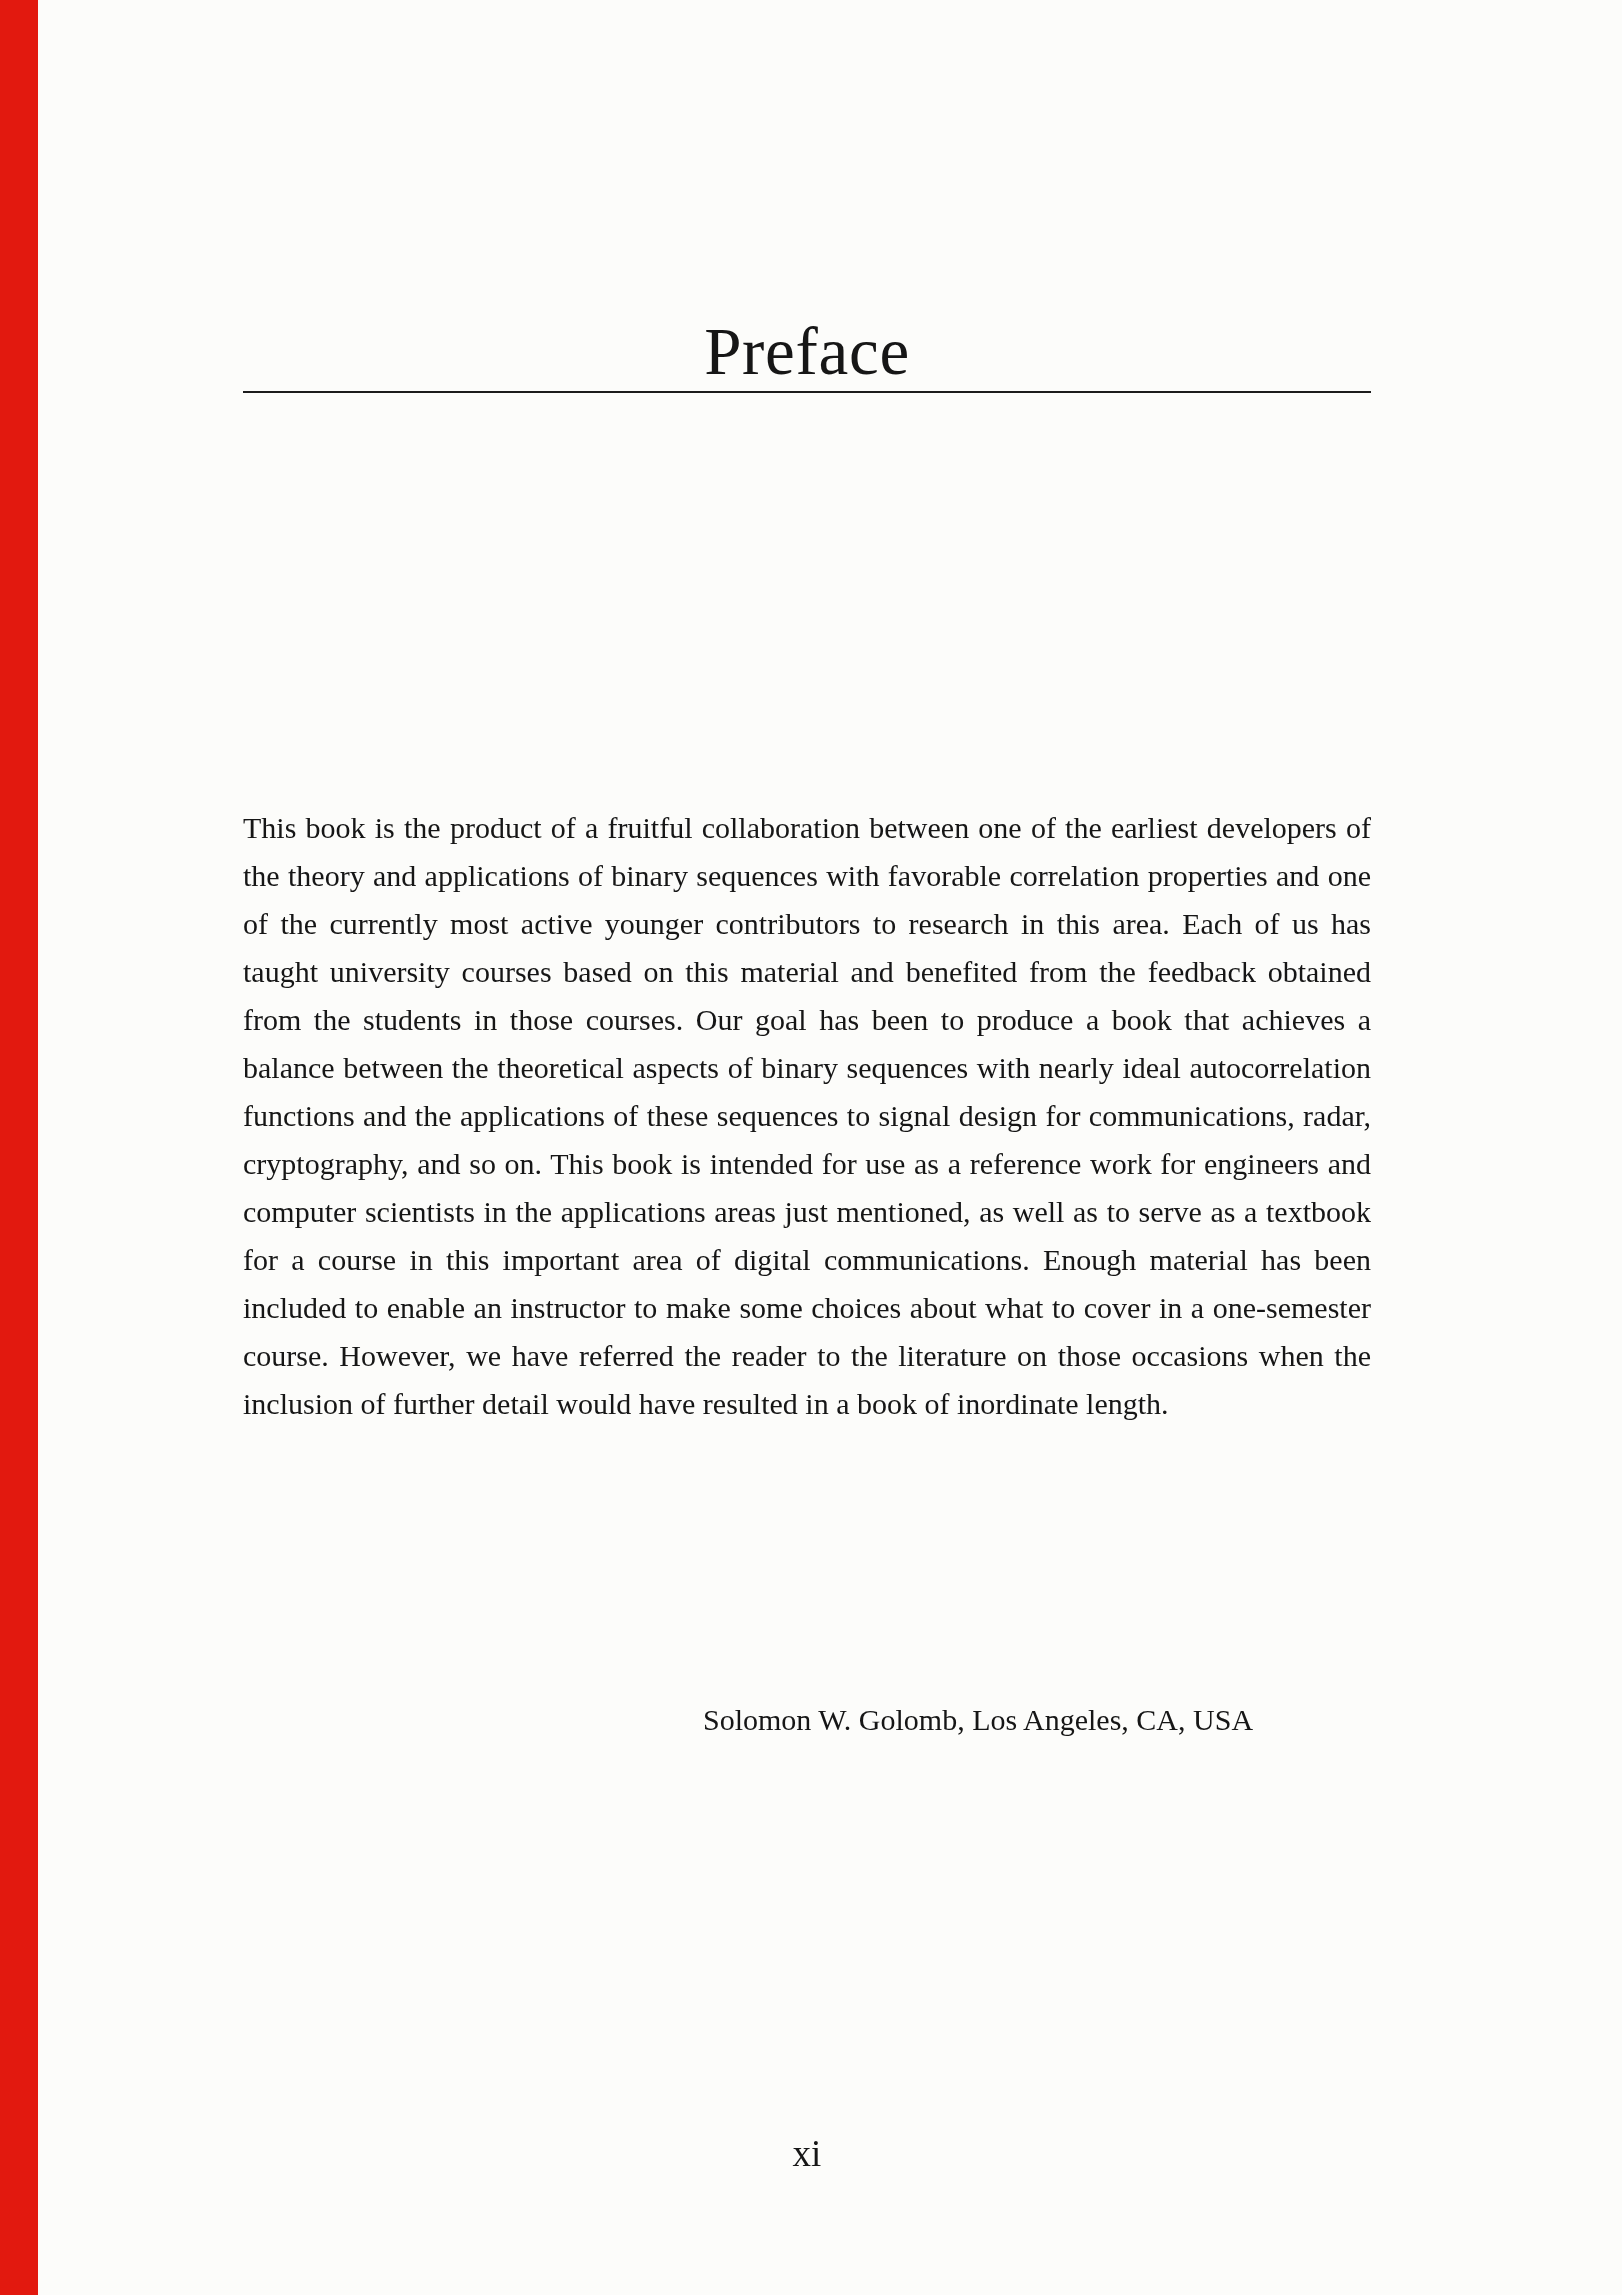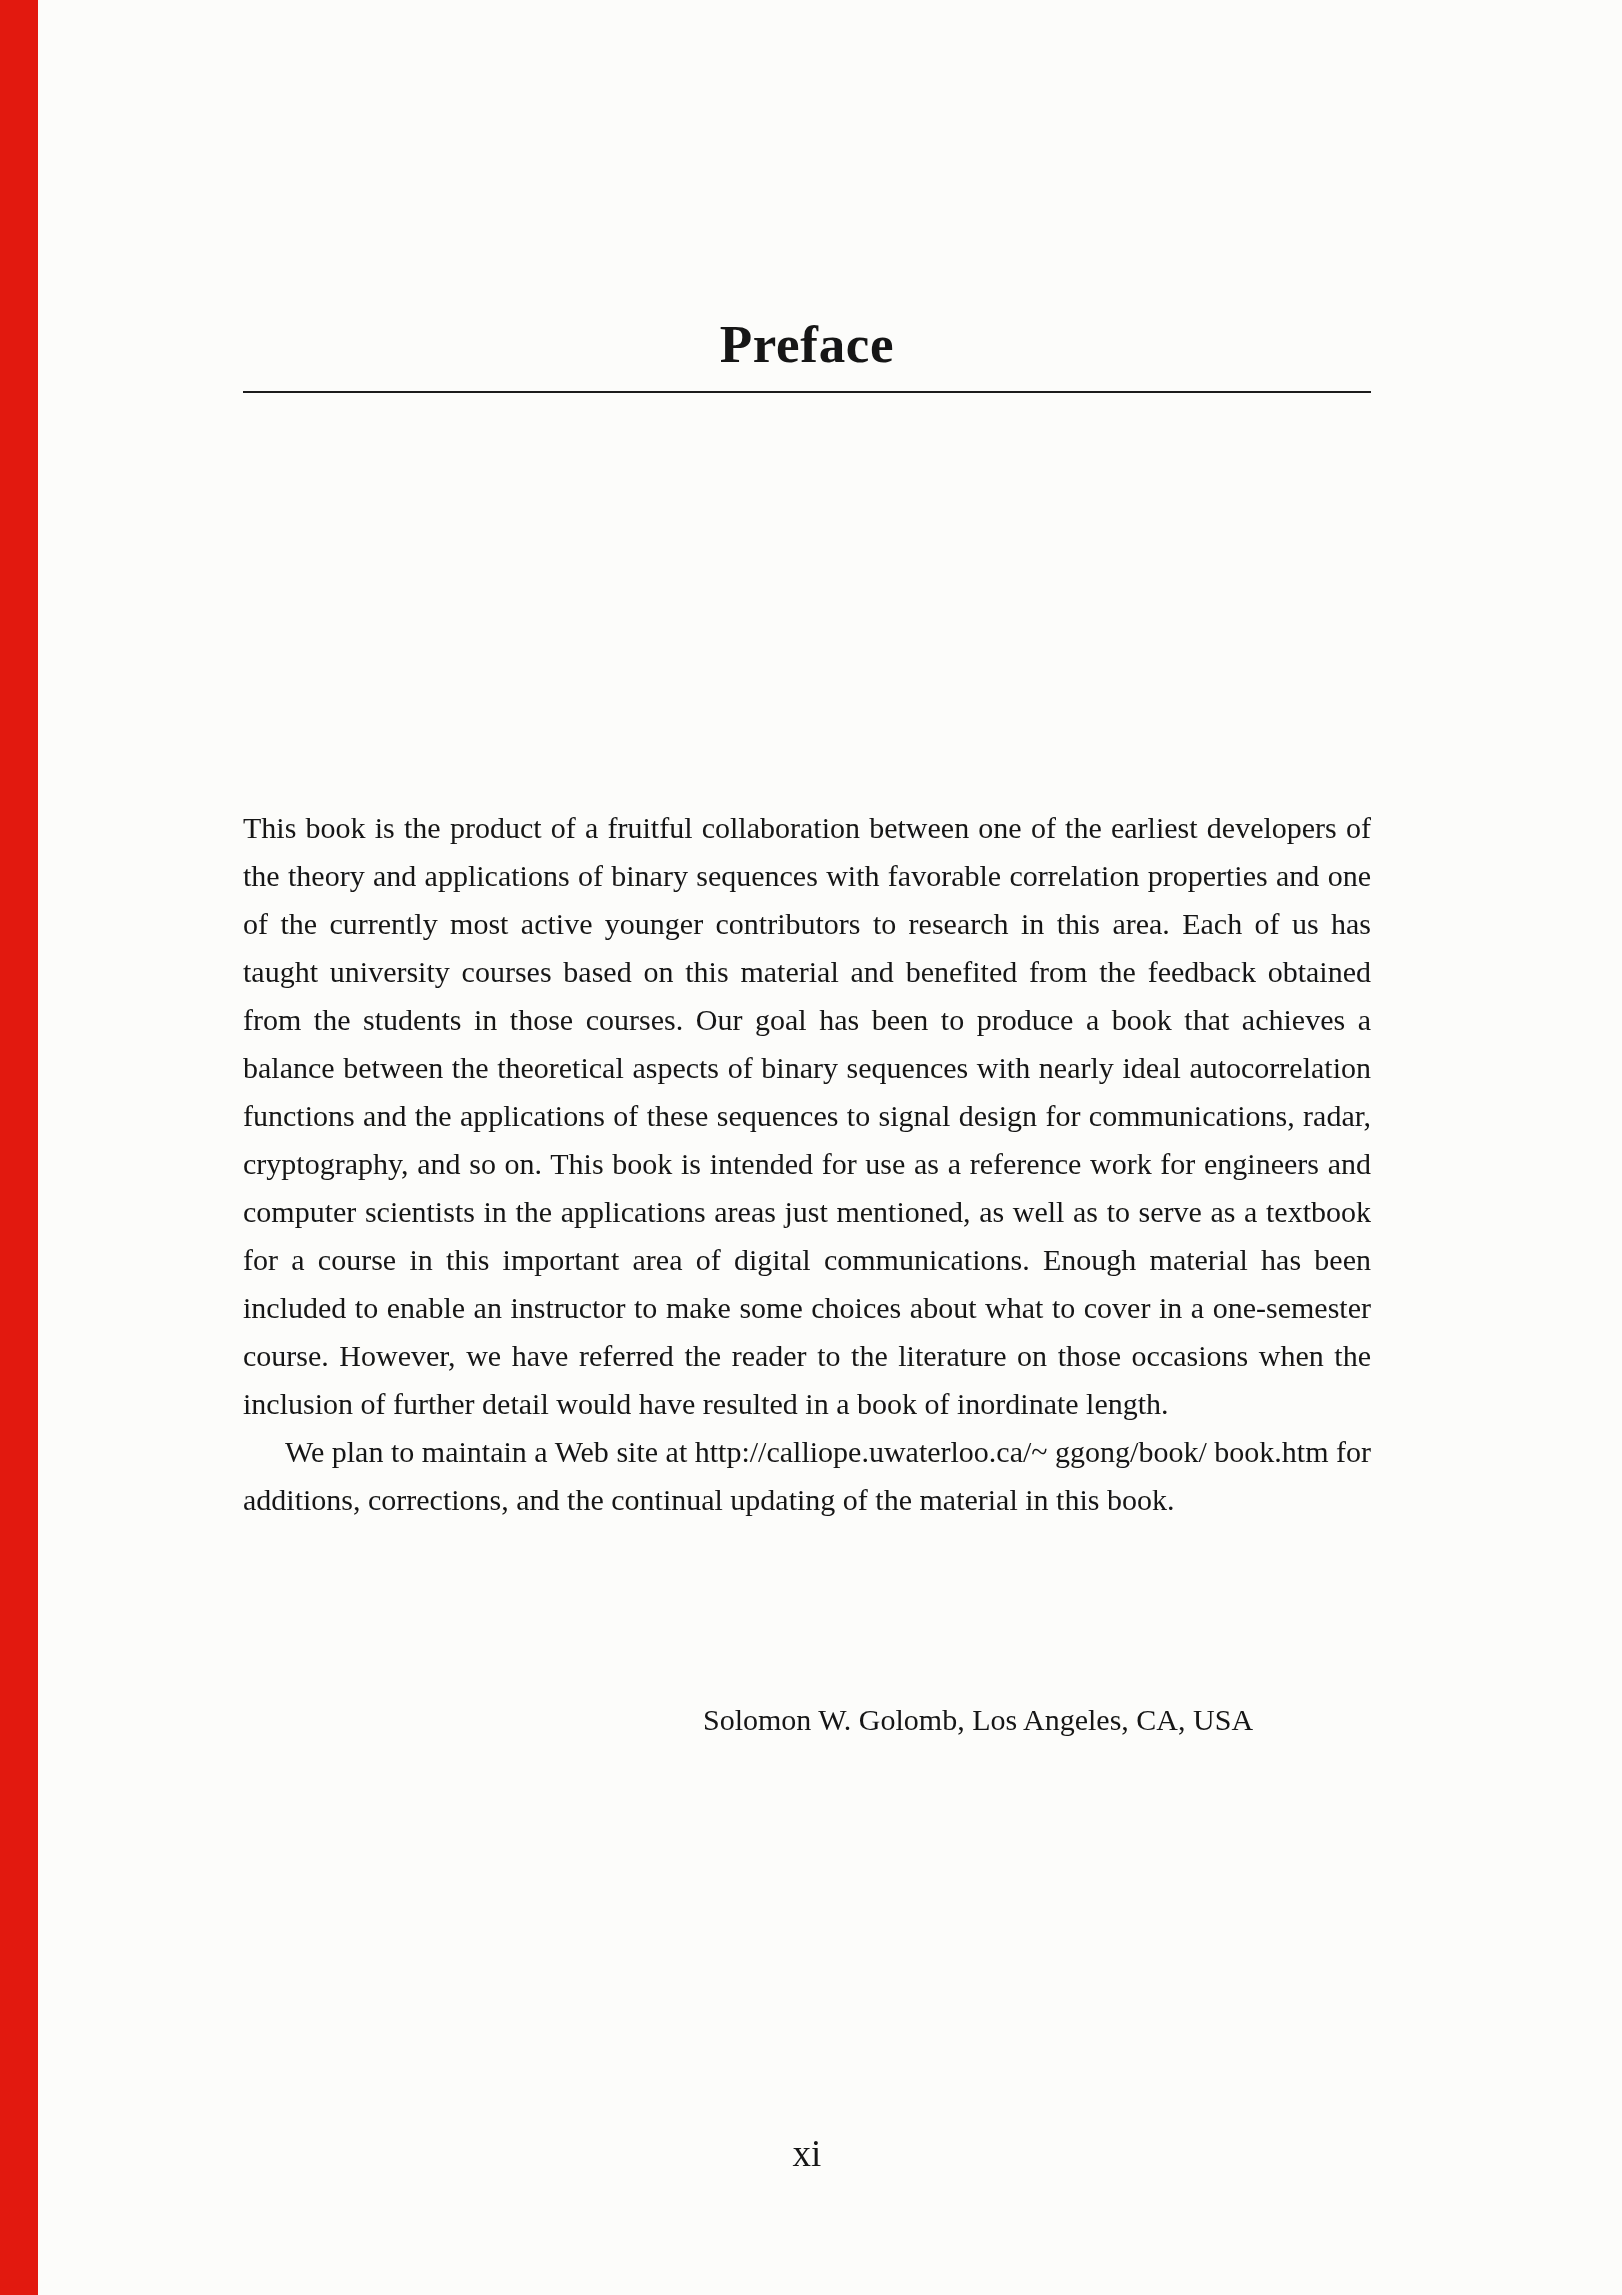--- a/index.html
+++ b/index.html
@@ -24,22 +24,22 @@
     background: #e2190f;
   }
   .title-block {
     position: absolute;
     top: 315px;
     left: 243px;
     width: 1128px;
     text-align: center;
   }
   .title {
-    font-size: 53px;
-    font-weight: 700;
+    font-size: 67px;
+    font-weight: 400;
     letter-spacing: 0.7px;
     line-height: 1.1;
   }
   .title-rule {
     position: absolute;
     top: 391px;
     left: 243px;
     width: 1128px;
     height: 0;
     border-top: 2.6px solid #1c1c1c;
@@ -82,21 +82,20 @@
 <div class="scan-strip" style="background: rgb(226, 25, 15);"></div>
 
 <div class="title-block">
   <div class="title">Preface</div>
 </div>
 
 <div class="title-rule"></div>
 
 <div class="body-text">
   <p>This book is the product of a fruitful collaboration between one of the earliest developers of the theory and applications of binary sequences with favorable correlation properties and one of the currently most active younger contributors to research in this area. Each of us has taught university courses based on this material and benefited from the feedback obtained from the students in those courses. Our goal has been to produce a book that achieves a balance between the theoretical aspects of binary sequences with nearly ideal autocorrelation functions and the applications of these sequences to signal design for communications, radar, cryptography, and so on. This book is intended for use as a reference work for engineers and computer scientists in the applications areas just mentioned, as well as to serve as a textbook for a course in this important area of digital communications. Enough material has been included to enable an instructor to make some choices about what to cover in a one-semester course. However, we have referred the reader to the literature on those occasions when the inclusion of further detail would have resulted in a book of inordinate length.</p>
-  <p class="indented">We plan to maintain a Web site at http://calliope.uwaterloo.ca/~ ggong/book/ book.htm for additions, corrections, and the continual updating of the material in this book.</p>
 </div>
 
 <div class="signature-block">
   <div>Solomon W. Golomb, Los Angeles, CA, USA</div>
 </div>
 
 <div class="page-number">xi</div>
 
 
 </body></html>

